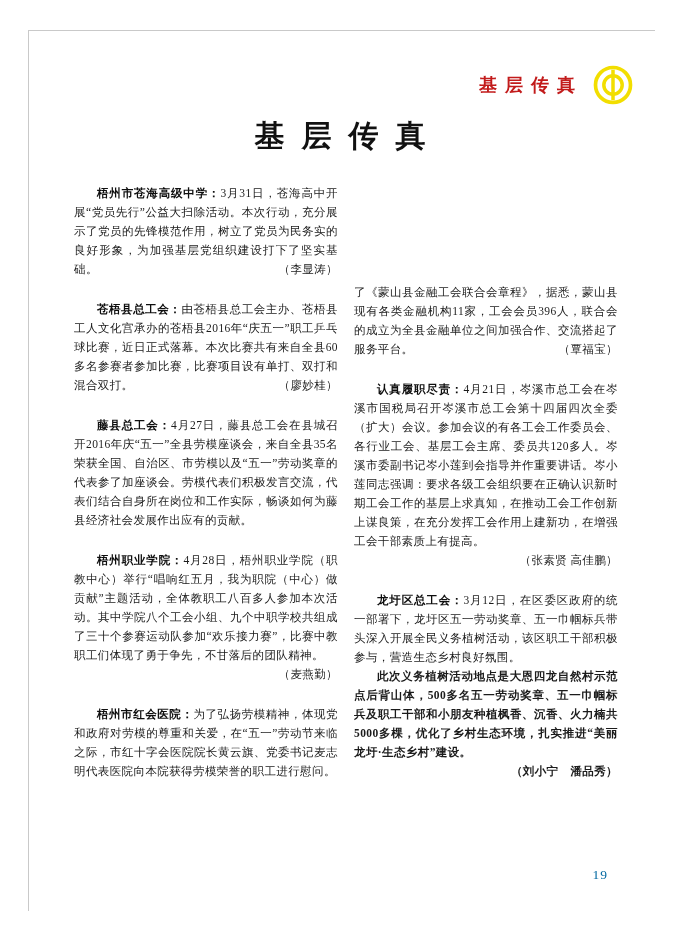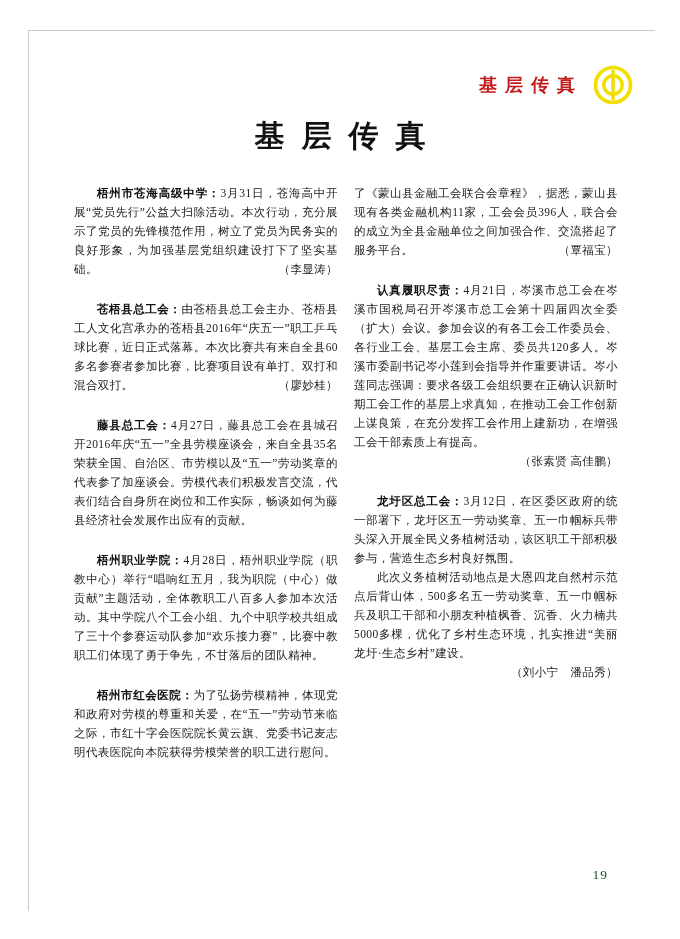--- a/index.html
+++ b/index.html
@@ -24,39 +24,40 @@
   .logo{display:block;}
   .logo circle,.logo line{stroke:var(--logo,#f2de00);fill:none;}
   .main-title{
     text-align:center;font-size:30px;font-weight:bold;
     letter-spacing:17px;text-indent:17px;
     margin:0;padding-top:116px;color:#111;
   }
   .columns{
     display:flex;gap:16px;
     padding:27px 62px 0 74px;
+    align-items:flex-end;
   }
   .col{
     flex:1;min-width:0;
     font-size:11.5px;line-height:19px;
     text-align:justify;letter-spacing:0.4px;
   }
   .col p{margin:21px 0 0;text-indent:2em;}
   .col p:first-child{margin-top:0;}
   .col p.cont{text-indent:0;}
-  .col p.sub{margin-top:0;}
+  .col p.sub{margin-top:0;font-weight:bold;}
   .lead{
     font-family:"Liberation Sans","DejaVu Sans",sans-serif;
     font-weight:bold;color:#0e0e0e;
   }
   .author-inline{float:right;font-family:Liberation Mono, monospace;}
   .author-line{display:block;text-align:right;text-indent:0;}
   .pagenum{
     position:absolute;right:72px;bottom:56px;
-    font-size:13.5px;letter-spacing:1px;color:#14532d;
+    font-size:13.5px;letter-spacing:1px;color:#0369a1;
   }
 </style>
 </head>
 <body>
 
 <div class="scan-edge"></div>
 
 <div class="header-row">
   <span class="header-title">基层传真</span>
   <svg class="logo" width="42" height="42" viewBox="0 0 48 48">
@@ -73,21 +74,21 @@
     <p>
       <span class="lead">梧州市苍海高级中学：</span><span>3月31日，苍海高中开展“党员先行”公益大扫除活动。本次行动，充分展示了党员的先锋模范作用，树立了党员为民务实的良好形象，为加强基层党组织建设打下了坚实基础。</span><span class="author-inline">（李显涛）</span>
     </p>
     <p>
       <span class="lead">苍梧县总工会：</span><span>由苍梧县总工会主办、苍梧县工人文化宫承办的苍梧县2016年“庆五一”职工乒乓球比赛，近日正式落幕。本次比赛共有来自全县60多名参赛者参加比赛，比赛项目设有单打、双打和混合双打。</span><span class="author-inline">（廖妙桂）</span>
     </p>
     <p>
       <span class="lead">藤县总工会：</span><span>4月27日，藤县总工会在县城召开2016年庆“五一”全县劳模座谈会，来自全县35名荣获全国、自治区、市劳模以及“五一”劳动奖章的代表参了加座谈会。劳模代表们积极发言交流，代表们结合自身所在岗位和工作实际，畅谈如何为藤县经济社会发展作出应有的贡献。</span>
     </p>
     <p>
-      <span class="lead">梧州职业学院：</span><span>4月28日，梧州职业学院（职教中心）举行“唱响红五月，我为职院（中心）做贡献”主题活动，全体教职工八百多人参加本次活动。其中学院八个工会小组、九个中职学校共组成了三十个参赛运动队参加“欢乐接力赛”，比赛中教职工们体现了勇于争先，不甘落后的团队精神。</span>
+      <span class="lead">梧州职业学院：</span><span>4月28日，梧州职业学院（职教中心）举行“唱响红五月，我为职院（中心）做贡献”主题活动，全体教职工八百多人参加本次活动。其中学院八个工会小组、九个中职学校共组成了三十个参赛运动队参加“欢乐接力赛”，比赛中教职工们体现了勇于争先，不甘落后的团队精神。</span><span class="author-line">（麦燕勤）</span>
     </p>
     <p>
       <span class="lead">梧州市红会医院：</span><span>为了弘扬劳模精神，体现党和政府对劳模的尊重和关爱，在“五一”劳动节来临之际，市红十字会医院院长黄云旗、党委书记麦志明代表医院向本院获得劳模荣誉的职工进行慰问。</span>
     </p>
   </div>
 
   <div class="col">
     <p class="cont">
       <span>了《蒙山县金融工会联合会章程》，据悉，蒙山县现有各类金融机构11家，工会会员396人，联合会的成立为全县金融单位之间加强合作、交流搭起了服务平台。</span><span class="author-inline">（覃福宝）</span>
     </p>

